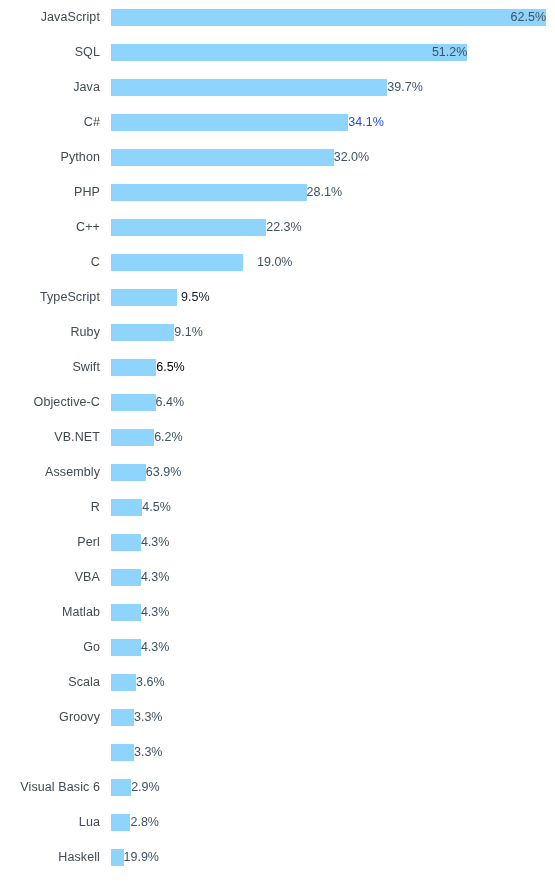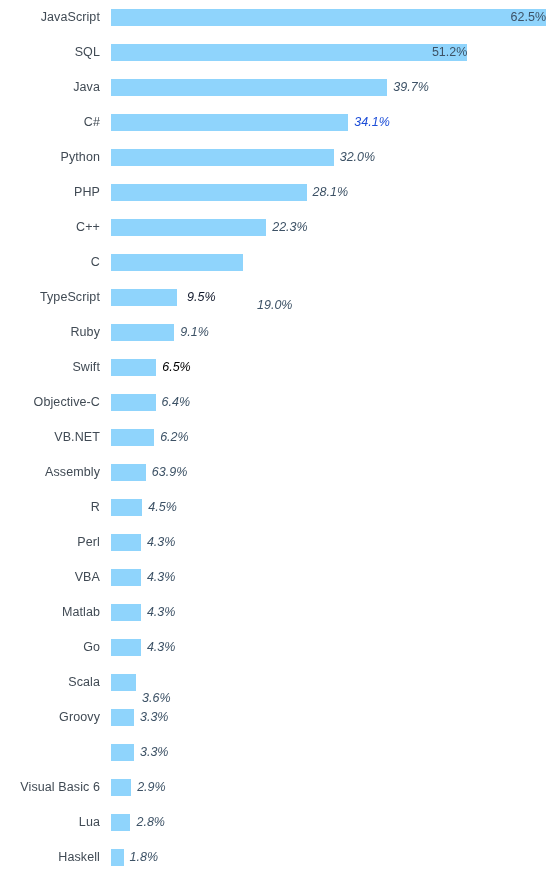--- a/index.html
+++ b/index.html
@@ -59,22 +59,20 @@
   .value-label {
     position: absolute;
     top: 9px;
     height: 17px;
     line-height: 17px;
     font-size: 12.5px;
     color: #3d5266;
     white-space: nowrap;
   }
   .value-label.outside {
-    padding-left: 6px;
-    font-style: italic;
   }
   .value-label.inside {
     transform: translateX(-100%);
   }
 </style>
 </head>
 <body>
 
 <div id="chart-root">
   <div class="rows" id="rows">
@@ -124,21 +122,21 @@
         <div class="cat-label">C++</div>
         <div class="bar-track">
           <div class="bar" style="width: 155.208px; background: rgb(143, 212, 252);"></div>
           <div class="value-label outside" style="left: 155.208px; color: rgb(61, 82, 102);">22.3%</div>
         </div>
       </div>
       <div class="bar-row">
         <div class="cat-label">C</div>
         <div class="bar-track">
           <div class="bar" style="width: 132.24px; background: rgb(143, 212, 252);"></div>
-          <div class="value-label outside" style="left: 140px; color: rgb(61, 82, 102); margin-top: 43px;">19.0%</div>
+          <div class="value-label outside" style="left: 146px; color: rgb(61, 82, 102);">19.0%</div>
         </div>
       </div>
       <div class="bar-row">
         <div class="cat-label">TypeScript</div>
         <div class="bar-track">
           <div class="bar" style="width: 66.12px; background: rgb(143, 212, 252);"></div>
           <div class="value-label outside" style="left: 70px; color: #0f172a;">9.5%</div>
         </div>
       </div>
       <div class="bar-row">
@@ -208,21 +206,21 @@
         <div class="cat-label">Go</div>
         <div class="bar-track">
           <div class="bar" style="width: 29.928px; background: rgb(143, 212, 252);"></div>
           <div class="value-label outside" style="left: 29.928px; color: rgb(61, 82, 102);">4.3%</div>
         </div>
       </div>
       <div class="bar-row">
         <div class="cat-label">Scala</div>
         <div class="bar-track">
           <div class="bar" style="width: 25.056px; background: rgb(143, 212, 252);"></div>
-          <div class="value-label outside" style="left: 25.056px; color: rgb(61, 82, 102); margin-top: 16px;">3.6%</div>
+          <div class="value-label outside" style="left: 25.056px; color: rgb(61, 82, 102);">3.6%</div>
         </div>
       </div>
       <div class="bar-row">
         <div class="cat-label">Groovy</div>
         <div class="bar-track">
           <div class="bar" style="width: 22.968px; background: rgb(143, 212, 252);"></div>
           <div class="value-label outside" style="left: 22.968px; color: rgb(61, 82, 102);">3.3%</div>
         </div>
       </div>
       <div class="bar-row">
@@ -242,17 +240,17 @@
         <div class="cat-label">Lua</div>
         <div class="bar-track">
           <div class="bar" style="width: 19.488px; background: rgb(143, 212, 252);"></div>
           <div class="value-label outside" style="left: 19.488px; color: rgb(61, 82, 102);">2.8%</div>
         </div>
       </div>
       <div class="bar-row">
         <div class="cat-label">Haskell</div>
         <div class="bar-track">
           <div class="bar" style="width: 12.528px; background: rgb(143, 212, 252);"></div>
-          <div class="value-label outside" style="left: 12.528px; color: rgb(61, 82, 102);">1.8%</div>
+          <div class="value-label outside" style="left: 12.528px; color: rgb(61, 82, 102);">19.9%</div>
         </div>
       </div>
     </div>
 </div>
 
 </body></html>

